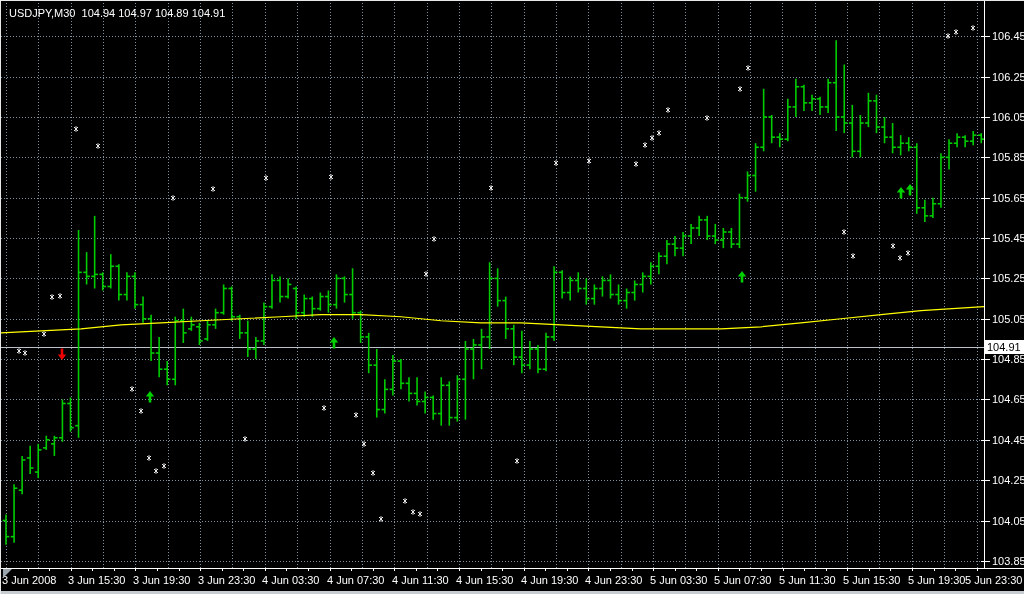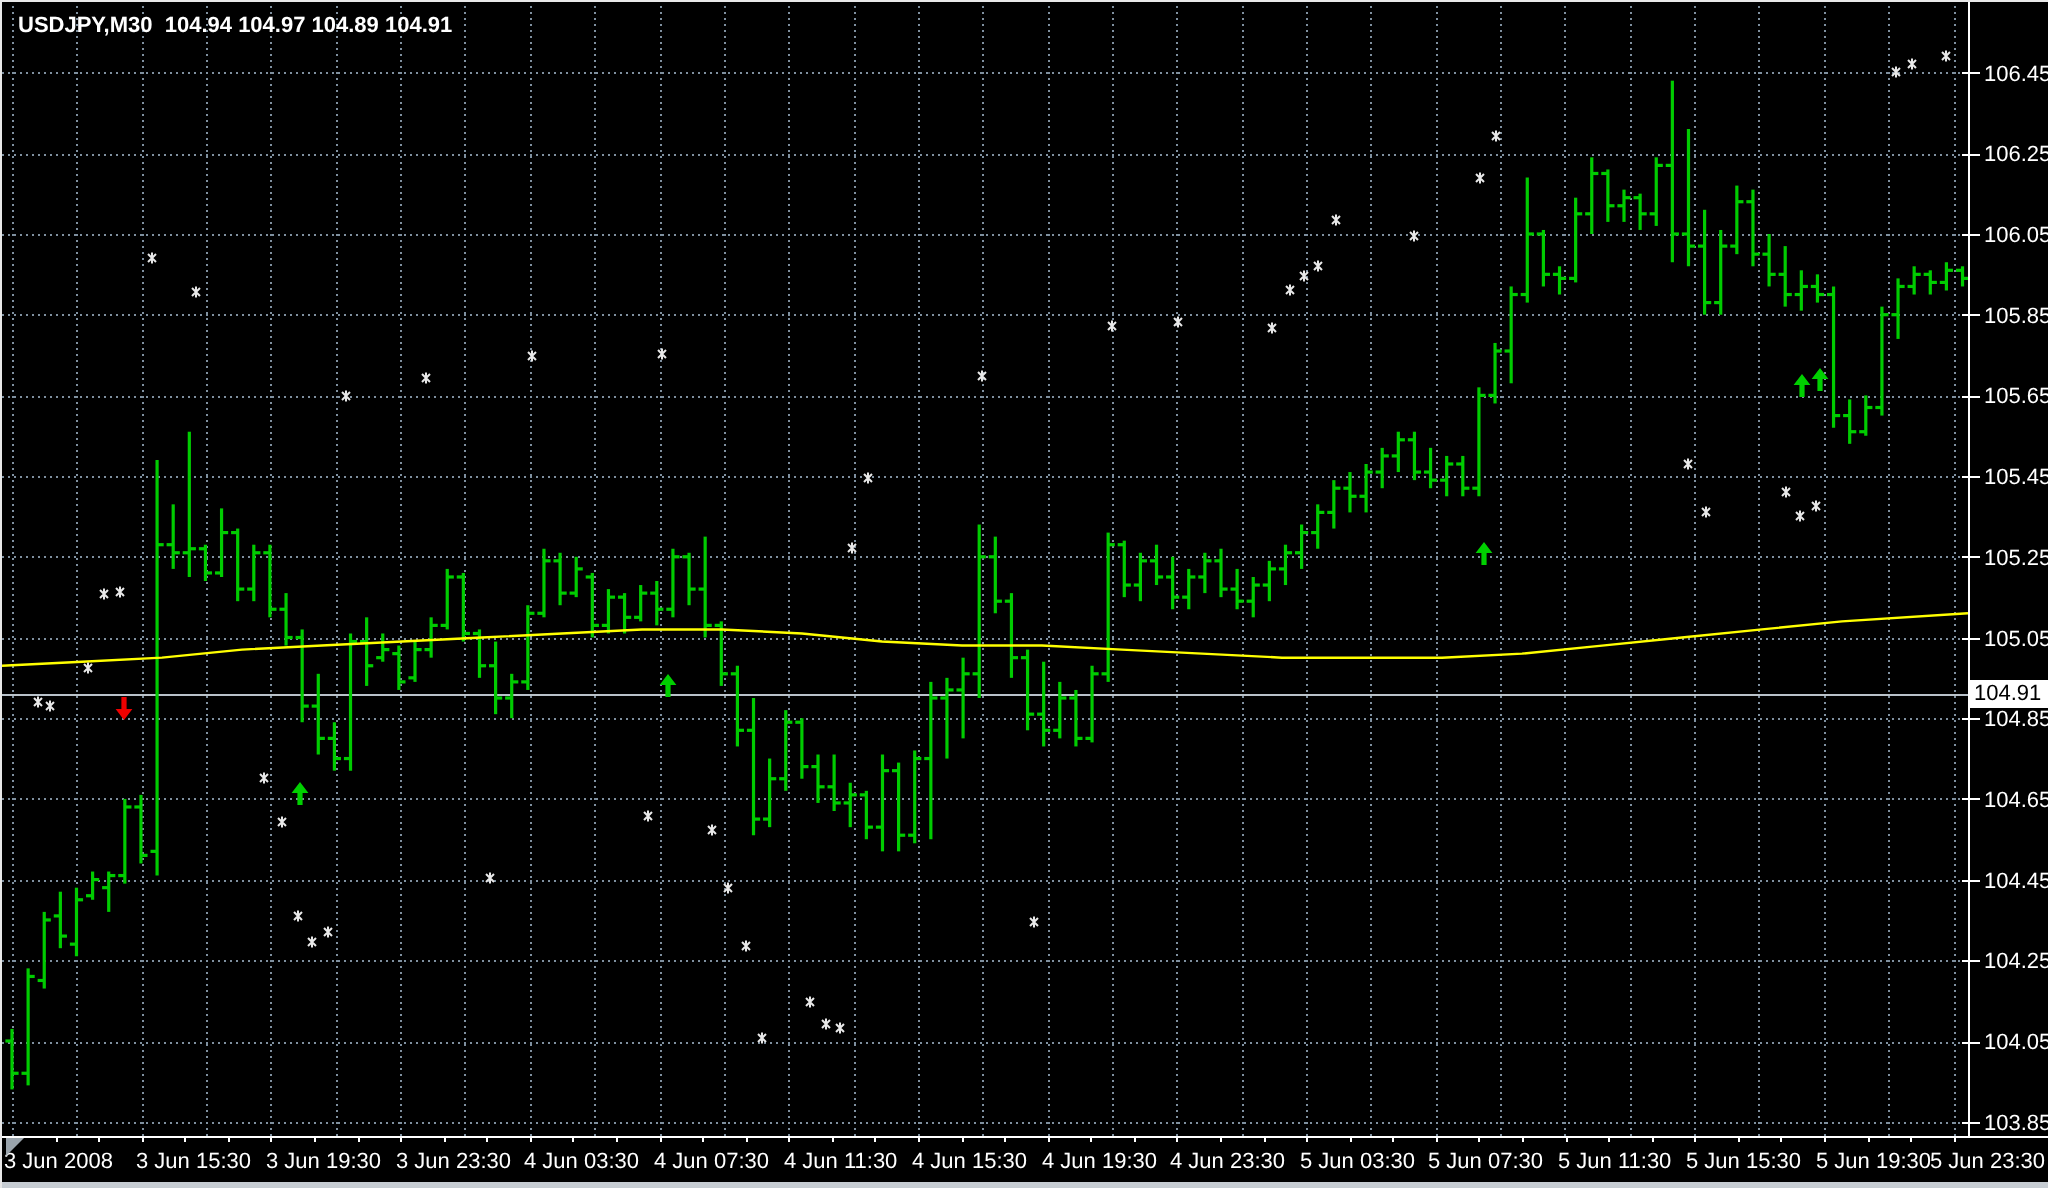--- a/index.html
+++ b/index.html
@@ -3,21 +3,21 @@
 <meta charset="utf-8">
 <style>
   html,body{margin:0;padding:0;background:#707070;}
   .window{
     position:relative;width:1024px;height:594px;background:#000;
     overflow:hidden;font-family:"Liberation Sans",sans-serif;
     border-top:1px solid #e8e8e8;border-left:1px solid #e8e8e8;box-sizing:border-box;
   }
   .chart-svg{position:absolute;top:0;left:0;}
   .chart-title{
-    position:absolute;top:6px;left:8px;color:#fff;font-size:11px;font-weight:bold;
+    position:absolute;top:6px;left:8px;color:#fff;font-size:11px;font-weight:normal;
     letter-spacing:0px;white-space:pre;z-index:5;
   }
   .price-tag{
     position:absolute;left:984px;top:339px;width:39px;height:14px;background:#fff;
     color:#000;font-size:11px;line-height:14px;padding-left:2px;z-index:6;
   }
   .bottom-strip{
     position:absolute;left:0;top:590px;width:1024px;height:4px;background:#c6ccd2;z-index:4;
   }
   .shift-triangle{

